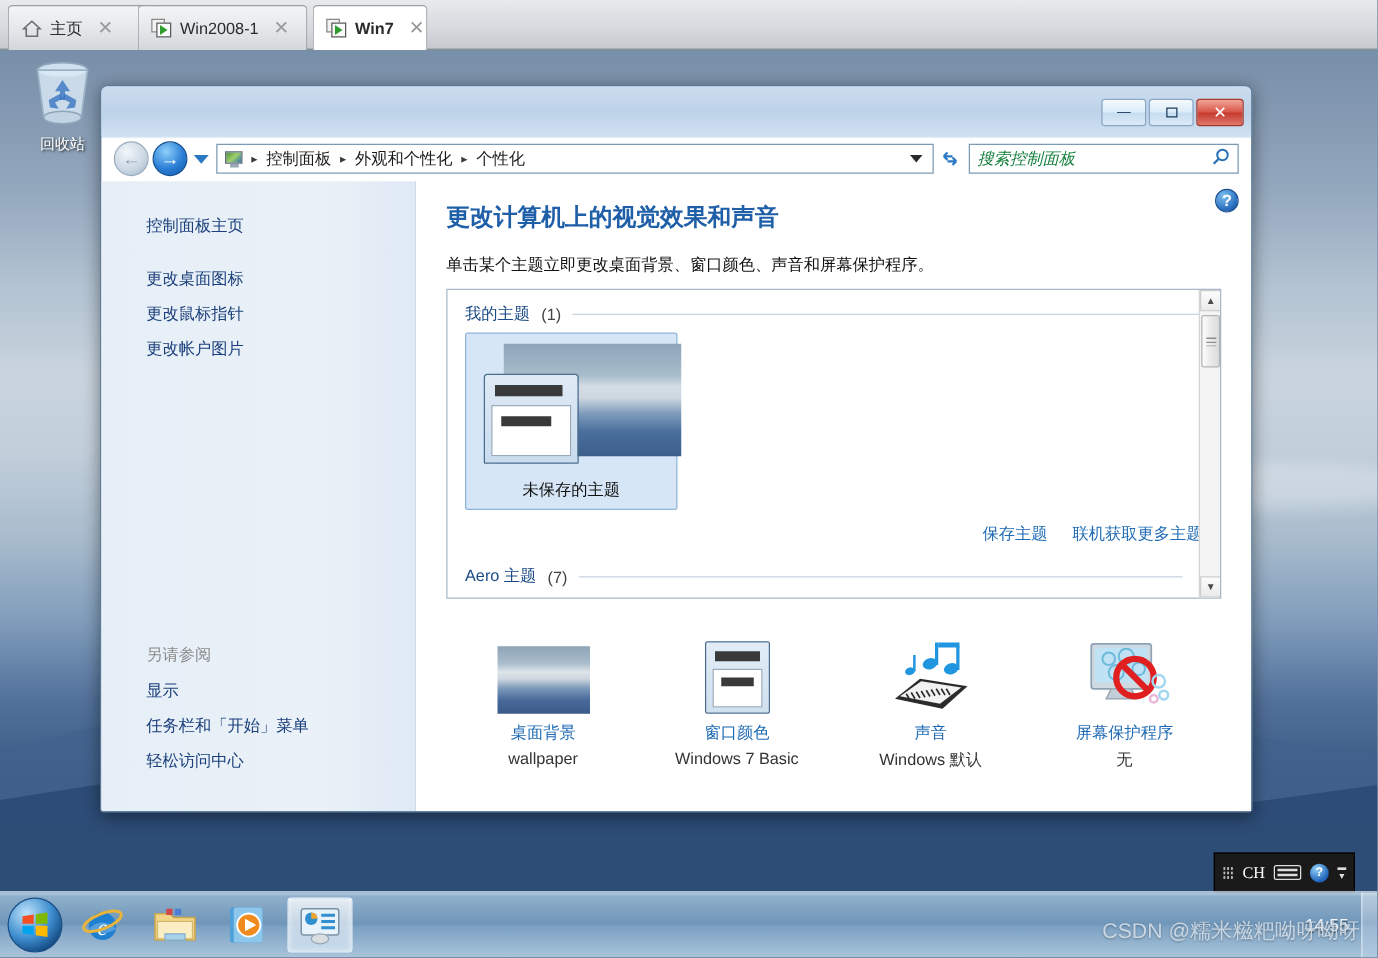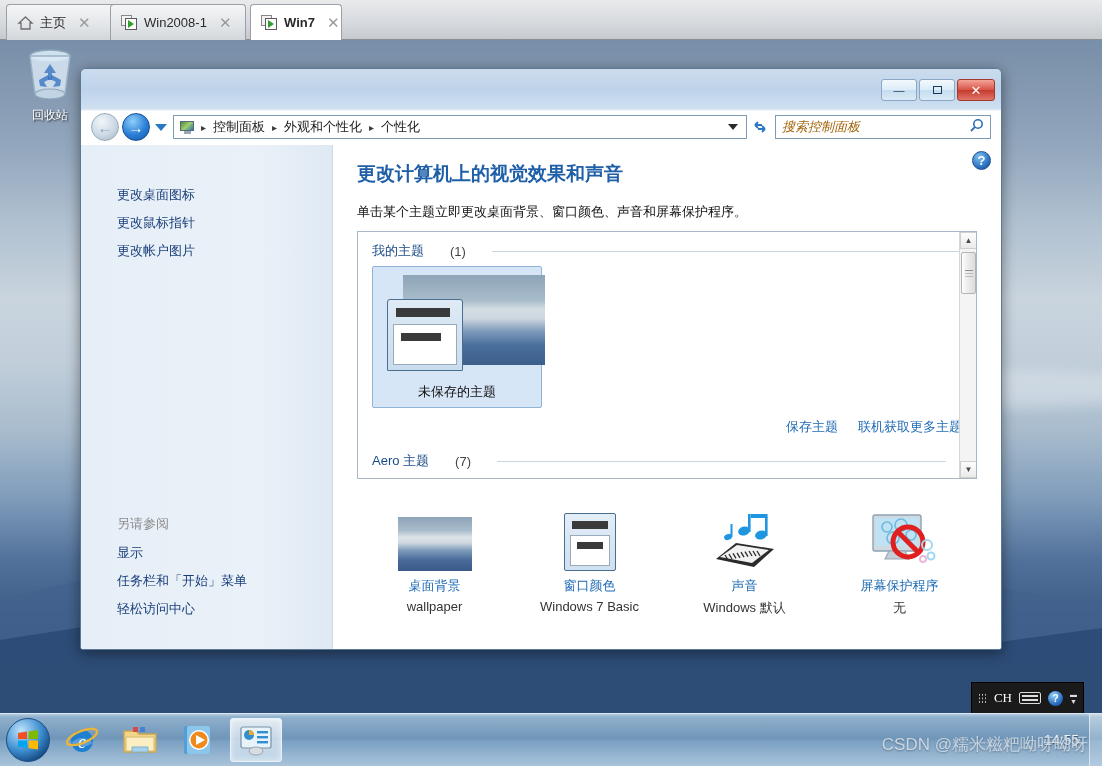--- a/index.html
+++ b/index.html
@@ -113,21 +113,21 @@
   .crumbsep{color:#3a3a3a;font-size:10px;padding:0 1px;}
   .addr-ic{width:17px;height:15px;position:relative;flex:0 0 auto;margin:0 2px 0 1px;}
   .addr-ic .scr{position:absolute;left:1px;top:1px;width:14px;height:10px;background:linear-gradient(135deg,#4a8c3f,#9fd06a 50%,#2f6fae);border:1px solid #5a6a78;box-sizing:border-box;}
   .addr-ic .std{position:absolute;left:5px;top:11px;width:7px;height:3px;background:#9aa7b4;}
   .addr-chev{margin-left:auto;width:0;height:0;border-left:5px solid transparent;border-right:5px solid transparent;border-top:6px solid #2a2a2a;margin-right:4px;}
   .refreshbtn{width:26px;height:24px;display:flex;align-items:center;justify-content:center;color:#2a78c4;font-size:15px;font-weight:bold;flex:0 0 auto;}
   #searchbox{
     width:216px;height:24px;background:#fff;border:1px solid #7d9ab3;margin-left:2px;
     display:flex;align-items:center;padding:0 6px;box-sizing:border-box;flex:0 0 auto;
   }
-  #searchbox .ph{flex:1 1 auto;color:#a16207;font-style:italic;font-size:13px;}
+  #searchbox .ph{flex:1 1 auto;color:#15803d;font-style:italic;font-size:13px;}
   #searchbox .mag{color:#2a6fb5;font-size:15px;transform:scaleX(-1);}
   #wbody{
     position:absolute;left:0;top:76px;right:0;bottom:0;display:flex;
   }
   #sidebar{
     width:252px;flex:0 0 auto;box-sizing:border-box;
     background:linear-gradient(to right,#e6eef7 0%,#eaf1f8 70%,#dfe9f4 100%);
     border-right:1px solid #cfd9e4;
     padding:22px 0 0 0;position:relative;
     display:flex;flex-direction:column;
@@ -148,21 +148,21 @@
     color:#fff;font-size:13px;font-weight:bold;display:flex;align-items:center;justify-content:center;
     border:1px solid #1a4f90;box-sizing:border-box;
   }
   #h1{color:#1f5fa8;font-size:19px;margin:0 0 16px 0;font-weight:bold;}
   #sub{color:#111;font-size:13px;margin:0 0 10px 0;}
   #themebox{
     position:relative;height:248px;border:1px solid #a8b8c8;box-sizing:border-box;
     background:#fff;overflow:hidden;
   }
   #themescroll{position:absolute;left:0;top:0;right:0;bottom:0;padding:10px 14px 0 14px;box-sizing:border-box;}
-  .grp{display:flex;align-items:center;gap:26px;margin-bottom:6px;}
+  .grp{display:flex;align-items:center;gap:9px;margin-bottom:6px;}
   .grp .gname{color:#1a4b86;font-size:13px;white-space:nowrap;}
   .grp .gcount{color:#444;font-size:13px;}
   .grp .gline{flex:1 1 auto;height:1px;background:#c8d4e0;}
   .themecell{
     width:170px;padding:6px;box-sizing:border-box;
     background:#d6e6f7;border:1px solid #8fb4d8;border-radius:2px;
     text-align:center;
   }
   .thumbwrap{position:relative;height:106px;}
   .thumb-bg{
@@ -365,20 +365,21 @@
           <circle cx="6" cy="6" r="4.2" fill="none" stroke="#2a6fb5" stroke-width="1.6"></circle>
           <path d="M9.2 9.2 L13 13" stroke="#2a6fb5" stroke-width="1.8"></path>
         </svg>
       </span>
     </div>
   </div>
 
   <div id="wbody">
 
     <div id="sidebar">
+      <div class="sb-link">控制面板主页</div>
       <div class="sb-gap"></div>
       <div class="sb-link">更改桌面图标</div>
       <div class="sb-link">更改鼠标指针</div>
       <div class="sb-link">更改帐户图片</div>
 
       <div class="sb-foot">
         <div class="sb-head">另请参阅</div>
         <div class="sb-link">显示</div>
         <div class="sb-link">任务栏和「开始」菜单</div>
         <div class="sb-link">轻松访问中心</div>

